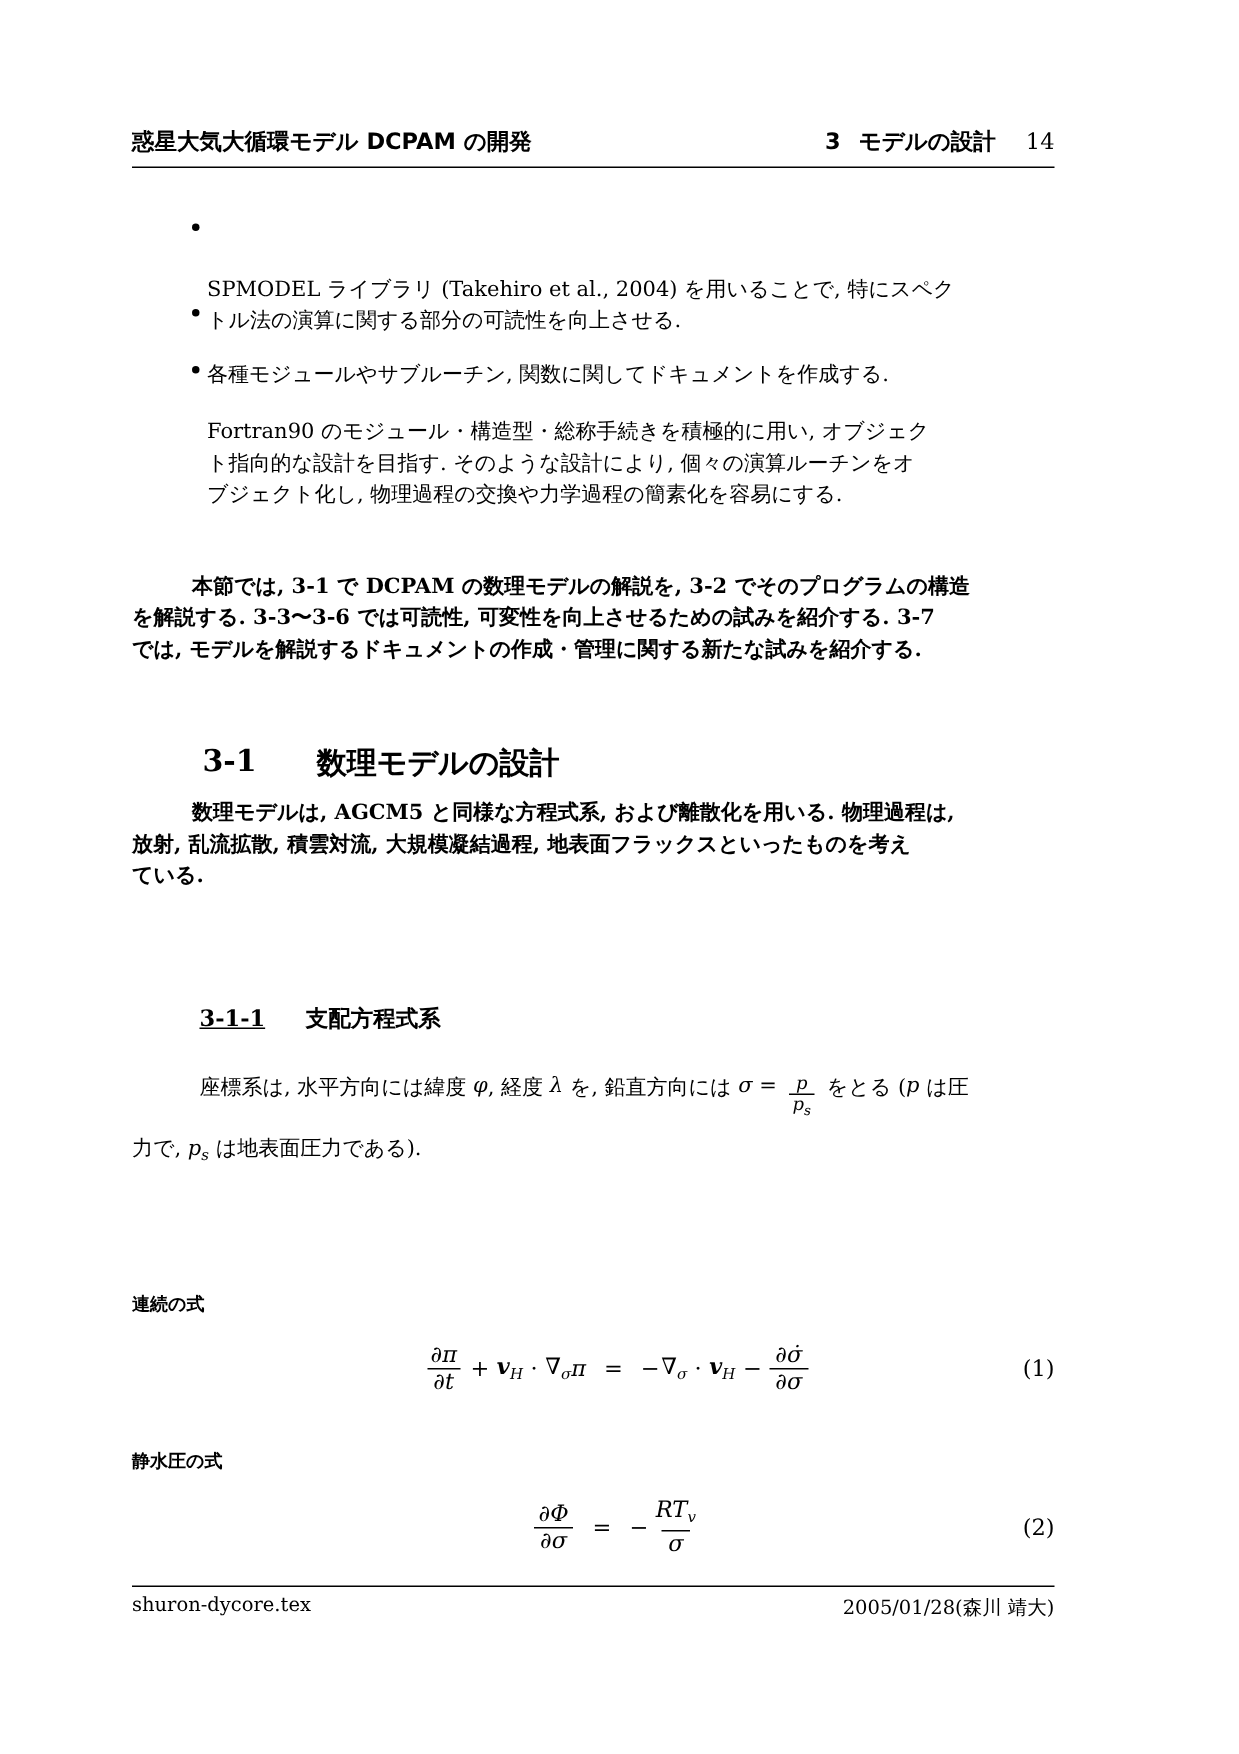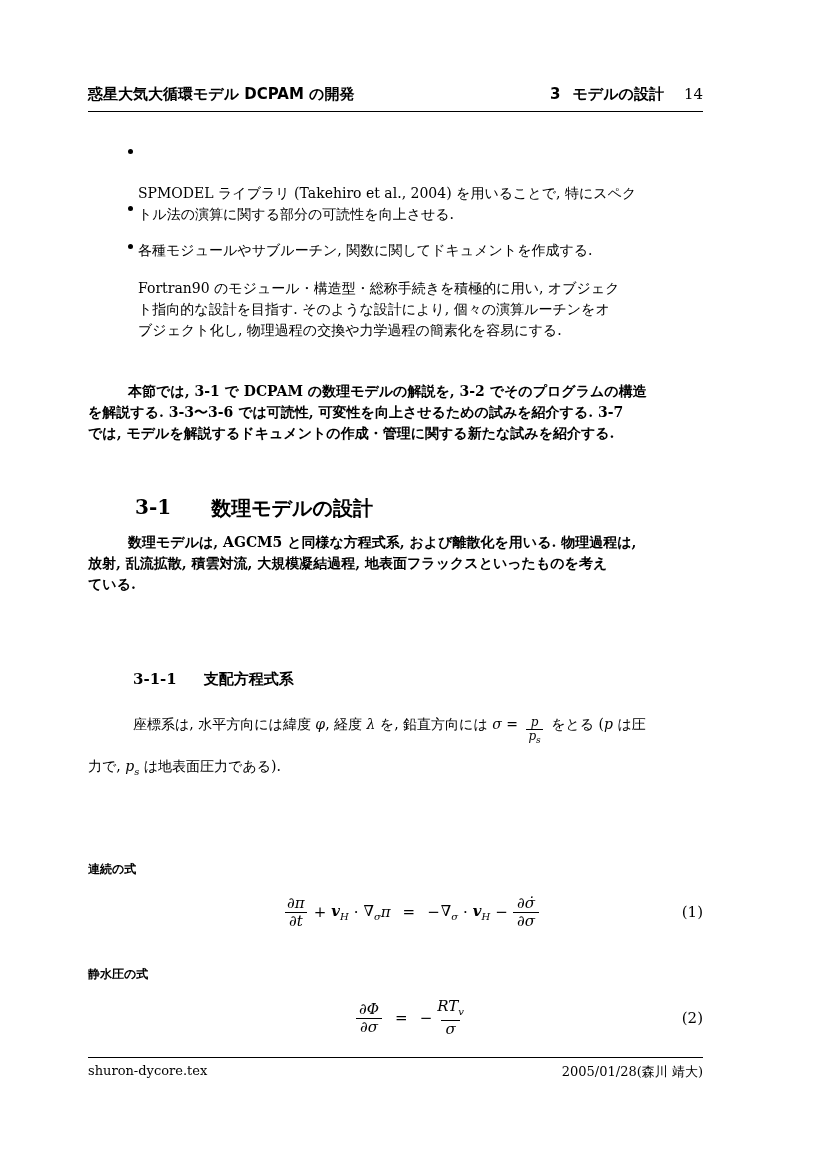--- a/index.html
+++ b/index.html
@@ -26,21 +26,21 @@
   .bullet .dot { position:absolute; left:40px; top:8px; width:5px; height:5px;
                  border-radius:50%; background:#000000; }
 
   .indent40 { text-indent:40px;font-weight:bold; }
 
   
   .sec-h { left:92px; display:flex; align-items:flex-start;margin-left:43px; }
   .sec-h .num { font-family:"DejaVu Serif","Liberation Serif",serif; font-weight:bold; }
   .h1 .num { font-size:20px; margin-right:40px; }
   .h1 .ttl { font-size:20px; }
-  .h2 .num { font-size:15px; margin-right:27px; }
+  .h2 .num { font-size:15px; margin-right:27px;text-decoration:underline; }
   .h2 .ttl { font-size:15px; }
   .eq-h { left:88px; font-size:12px; }
 
   
   .mi { font-style:italic; }
   .sub { font-size:10px; vertical-align:-0.35em; font-style:italic; }
   .up { font-style:normal; }
   .eq-wrap { left:88px; width:615px; }
   .eq-body { position:absolute; top:0; height:100%; display:flex; align-items:center;
              font-size:15px; font-style:italic; }

